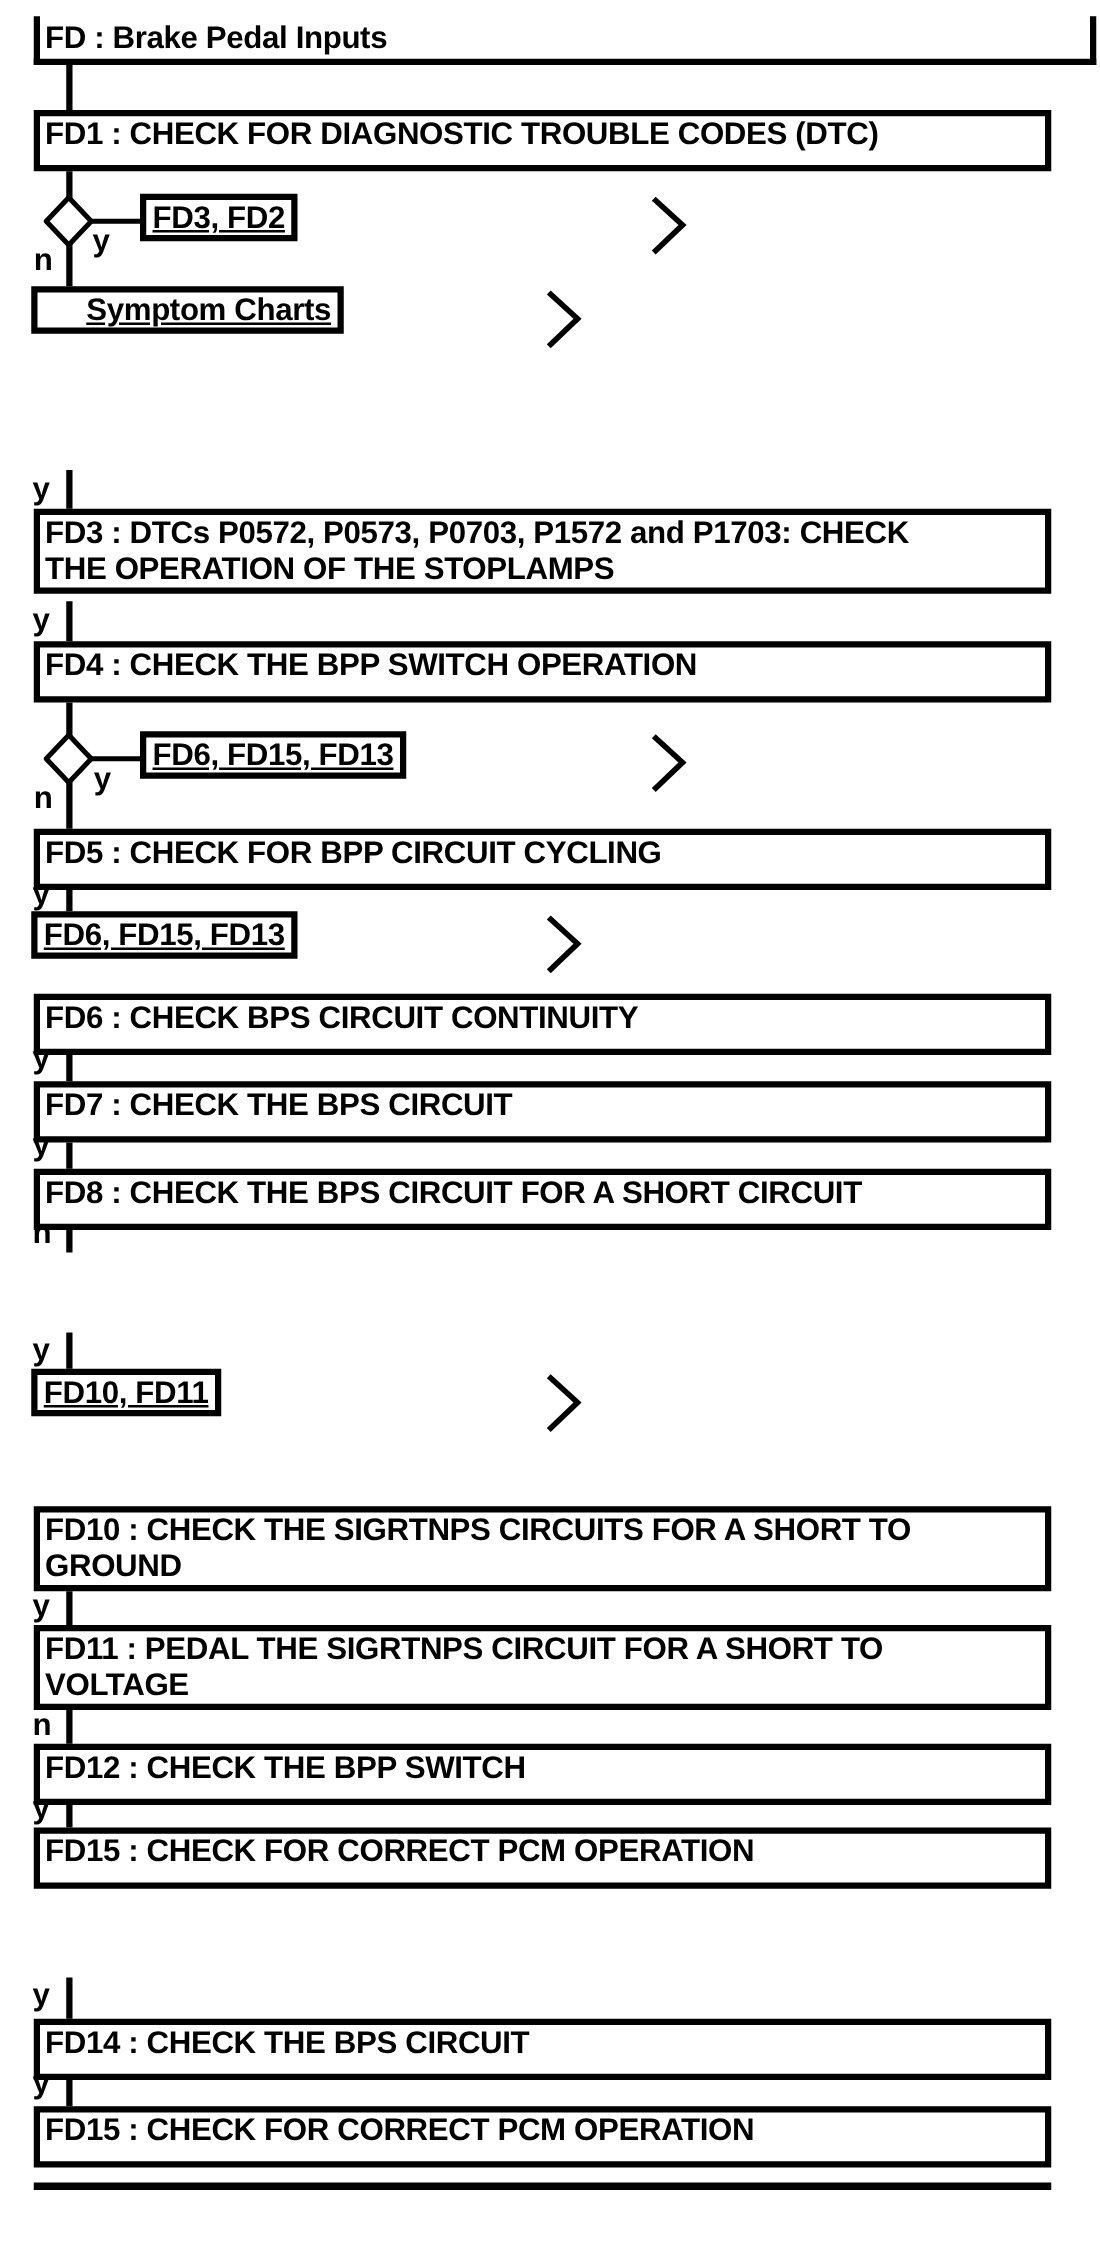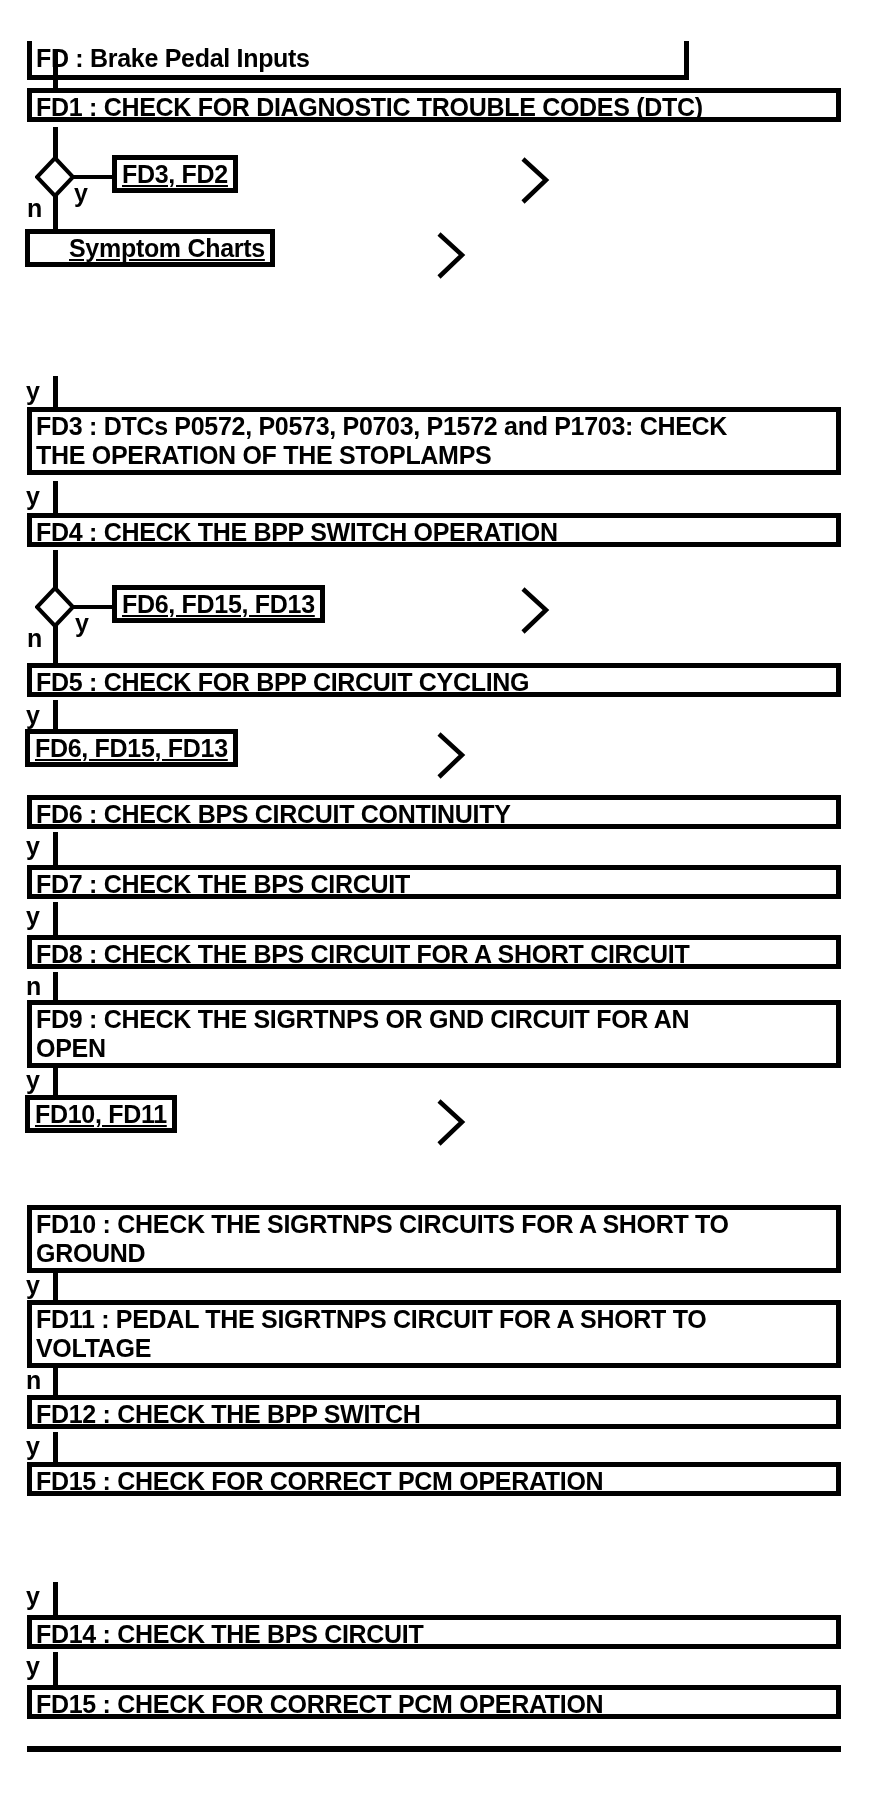--- a/index.html
+++ b/index.html
@@ -8,33 +8,33 @@
     font-family:"Liberation Sans",sans-serif;font-weight:bold;color:#000;
     overflow:hidden;
   }
   
   .box{
     position:absolute;left:27px;width:814px;box-sizing:border-box;
     border:5px solid #000;background:#fff;
     font-size:25px;line-height:29px;letter-spacing:-0.3px;
     padding:0 4px;white-space:pre-line;overflow:hidden;
   }
-  .h1x{height:34px;}
+  .h1x{height:49px;}
   .h2x{height:68px;}
   
   .refbox{
     position:absolute;box-sizing:border-box;border:5px solid #000;background:#fff;
     font-size:25px;line-height:28px;letter-spacing:-0.3px;padding:0 5px;
     white-space:nowrap;height:38px;display:inline-block;text-decoration:underline;
   }
   
   .title{
-    position:absolute;left:27px;top:13px;width:662px;height:39px;box-sizing:border-box;
+    position:absolute;left:27px;top:13px;width:850px;height:39px;box-sizing:border-box;
     border-left:5px solid #000;border-right:5px solid #000;border-bottom:5px solid #000;
-    font-size:25px;line-height:30px;letter-spacing:-0.3px;padding:2px 0 0 4px;margin-top:28px;
+    font-size:25px;line-height:30px;letter-spacing:-0.3px;padding:2px 0 0 4px;
   }
   .vline{position:absolute;left:53px;width:5px;background:#000;}
   .hline{position:absolute;height:4px;background:#000;}
   .lbl{position:absolute;font-size:25px;line-height:24px;}
   .dia{position:absolute;}
   .chev{position:absolute;}
   .rule{position:absolute;left:27px;width:814px;height:6px;background:#000;}
 </style>
 </head>
 <body>
@@ -72,22 +72,20 @@
   <div class="hline" style="left:71px;top:605px;width:45px;"></div>
 
   <div class="box h1x" style="top:88px;">FD1 : CHECK FOR DIAGNOSTIC TROUBLE CODES (DTC)</div>
   <div class="box h2x" style="top:407px;">FD3 : DTCs P0572, P0573, P0703, P1572 and P1703: CHECK
 THE OPERATION OF THE STOPLAMPS</div>
   <div class="box h1x" style="top:513px;">FD4 : CHECK THE BPP SWITCH OPERATION</div>
   <div class="box h1x" style="top:663px;">FD5 : CHECK FOR BPP CIRCUIT CYCLING</div>
   <div class="box h1x" style="top:795px;">FD6 : CHECK BPS CIRCUIT CONTINUITY</div>
   <div class="box h1x" style="top:865px;">FD7 : CHECK THE BPS CIRCUIT</div>
   <div class="box h1x" style="top:935px;">FD8 : CHECK THE BPS CIRCUIT FOR A SHORT CIRCUIT</div>
-  <div class="box h2x" style="top:1000px;">FD9 : CHECK THE SIGRTNPS OR GND CIRCUIT FOR AN
-OPEN</div>
   <div class="box h2x" style="top:1205px;">FD10 : CHECK THE SIGRTNPS CIRCUITS FOR A SHORT TO
 GROUND</div>
   <div class="box h2x" style="top:1300px;">FD11 : PEDAL THE SIGRTNPS CIRCUIT FOR A SHORT TO
 VOLTAGE</div>
   <div class="box h1x" style="top:1395px;">FD12 : CHECK THE BPP SWITCH</div>
   <div class="box h1x" style="top:1462px;">FD15 : CHECK FOR CORRECT PCM OPERATION</div>
   <div class="box h1x" style="top:1615px;">FD14 : CHECK THE BPS CIRCUIT</div>
   <div class="box h1x" style="top:1685px;">FD15 : CHECK FOR CORRECT PCM OPERATION</div>
 
   <div class="refbox" style="left:112px;top:155px;">FD3, FD2</div>

